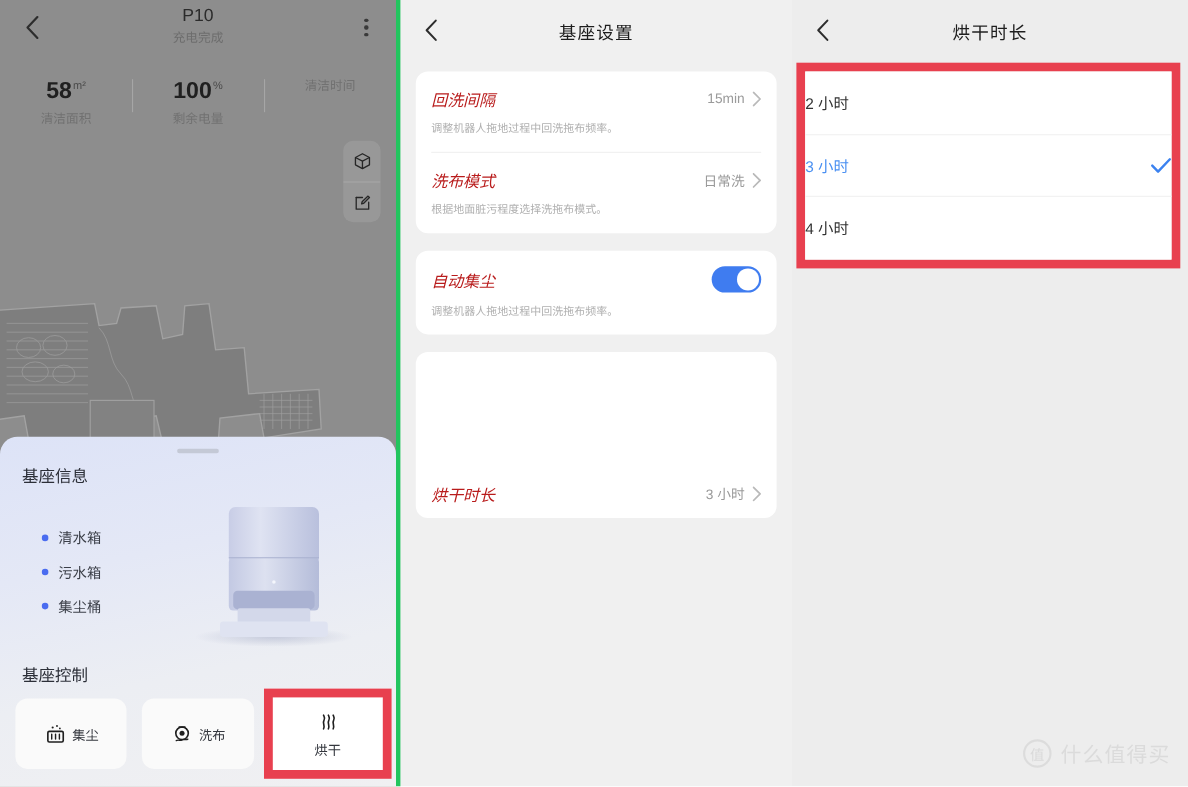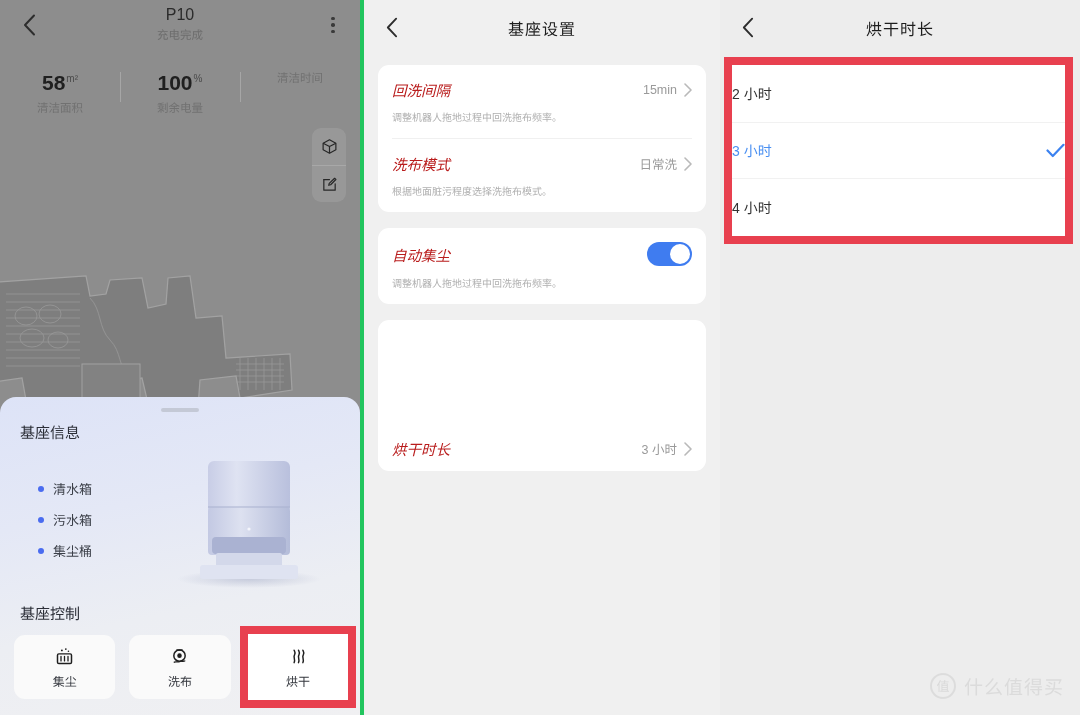--- a/index.html
+++ b/index.html
@@ -123,21 +123,21 @@
     position: absolute; left: 20px; top: 205px;
     font-size: 15px; color: #2c2f38;
   }
   .pl-ctrls {
     position: absolute; left: 14px; right: 14px; top: 238px;
     display: flex; gap: 14px;
   }
   .pl-ctrl {
     flex: 1; height: 64px;
     background: #fafafa; border-radius: 11px;
-    display: flex; flex-direction: column; align-items: center; justify-content: center; gap: 5px;
+    display: flex; flex-direction: row; align-items: center; justify-content: center; gap: 5px;
   }
   .pl-ctrl-lab { font-size: 12px; color: #34373e; }
   .pl-ctrl-hl {
     position: absolute; left: 240px; top: 229px;
     width: 116px; height: 82px;
     border: 8px solid #e8404f;
     background: #fff;
     display: flex; flex-direction: column; align-items: center; justify-content: center; gap: 5px;
   }
 

